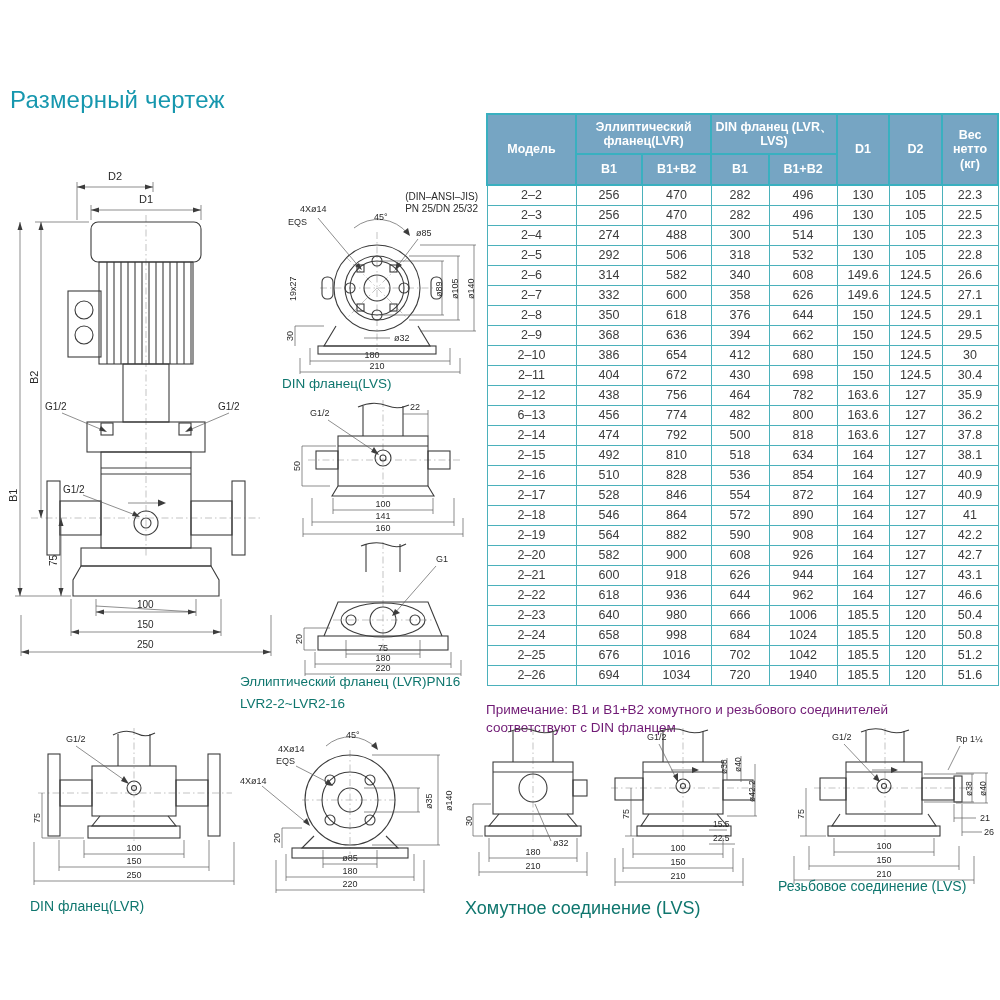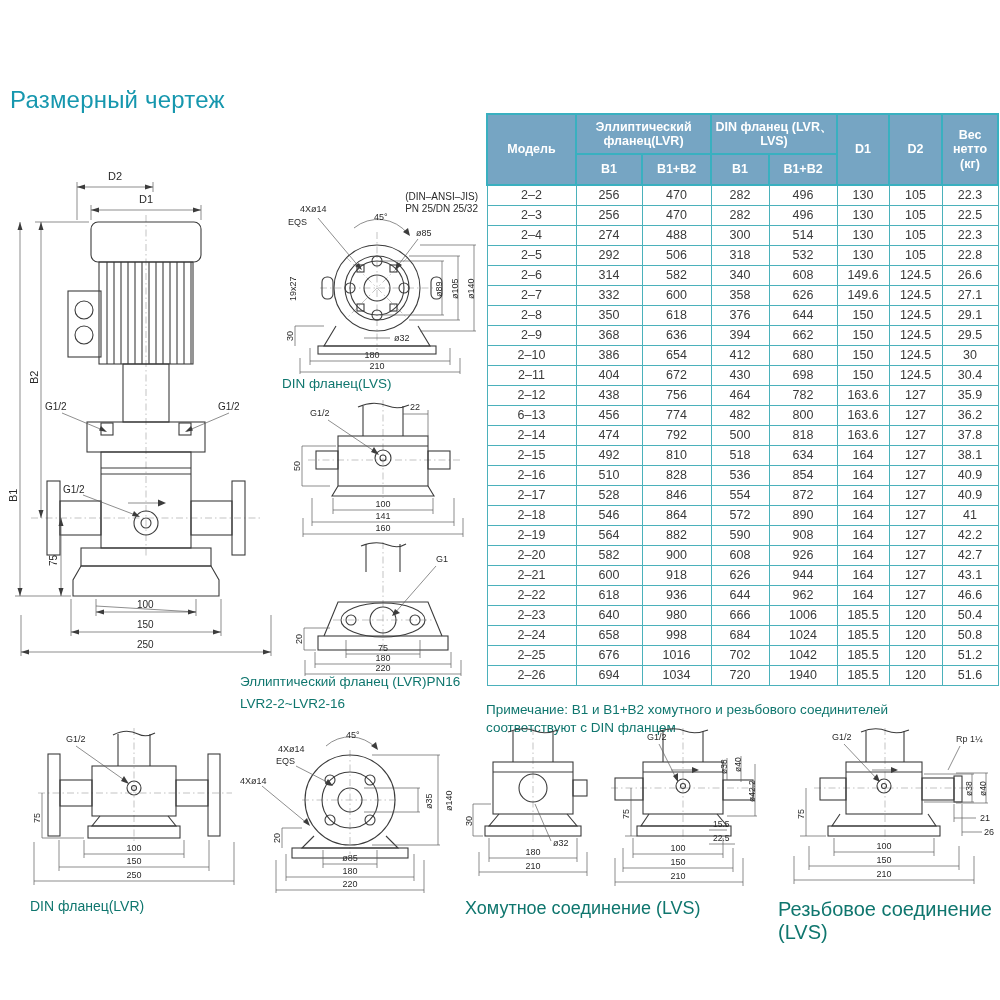--- a/index.html
+++ b/index.html
@@ -5,21 +5,21 @@
   * { margin:0; padding:0; box-sizing:border-box; }
   html,body { width:1000px; height:1000px; background:#fff; }
   body { font-family:"Liberation Sans", sans-serif; position:relative; }
   .abs { position:absolute; }
   .title { left:10px; top:86px; font-size:24px; font-weight:normal; color:#1697ae; letter-spacing:.2px; }
   .dims-table { left:486px; top:113px; width:511px; border-collapse:collapse; table-layout:fixed; color:#3a3a3a; }
   .dims-table thead th { background:#76a5c3; color:#fff; border:2px solid #39b0c0; font-weight:bold; font-size:12.5px; line-height:1.15; padding:2px 1px; vertical-align:middle; }
   .dims-table thead tr.r1 th { height:40px; }
   .dims-table thead tr.r2 th { height:31px; }
   .dims-table tbody td { border:1px solid #4bb1bb; text-align:center; height:19px; line-height:19px; padding:0; font-size:12.5px; }
-  .note { left:486px; top:701px; width:480px; font-size:13.5px; line-height:1.3; color:#0f766e; }
+  .note { left:486px; top:701px; width:480px; font-size:13.5px; line-height:1.3; color:#701a75; }
   .caption { font-size:13.5px; color:#0f766e; }
   svg text { font-family:"Liberation Sans", sans-serif; fill:#2a2a2a; }
   .t8 { font-size:8.5px; } .t9 { font-size:9px; } .t10 { font-size:10px; } .t11 { font-size:11px; }
   .drw { fill:none; stroke:#3c3c3c; stroke-width:1.1; }
   .dim { fill:none; stroke:#5d5d5d; stroke-width:.7; }
   .cl  { fill:none; stroke:#9a9a9a; stroke-width:.6; stroke-dasharray:7 3 1.5 3; }
   .arr { fill:#3c3c3c; stroke:none; }
 </style>
 </head>
 <body>
@@ -776,13 +776,13 @@
   <text class="t9" x="178" y="16">Rp 1¼</text>
   <text class="t8" transform="rotate(-90 190 62)" x="182" y="66">ø38</text>
   <text class="t8" transform="rotate(-90 204 62)" x="196" y="66">ø40</text>
   <text class="t9" x="202" y="95">21</text>
   <text class="t9" x="206" y="109">26</text>
   <text class="t9" transform="rotate(-90 22 88)" x="17" y="92">75</text>
   <text class="t9" x="106" y="123" text-anchor="middle">100</text>
   <text class="t9" x="106" y="137" text-anchor="middle">150</text>
   <text class="t9" x="106" y="151" text-anchor="middle">210</text>
 </svg>
-<div class="abs caption" style="left:778px;top:898px;width:220px;font-size:20px">Резьбовое соединение (LVS)</div>
+<div class="abs caption" style="left:778px;top:878px;width:220px;font-size:14px">Резьбовое соединение (LVS)</div>
 
 </body></html>

